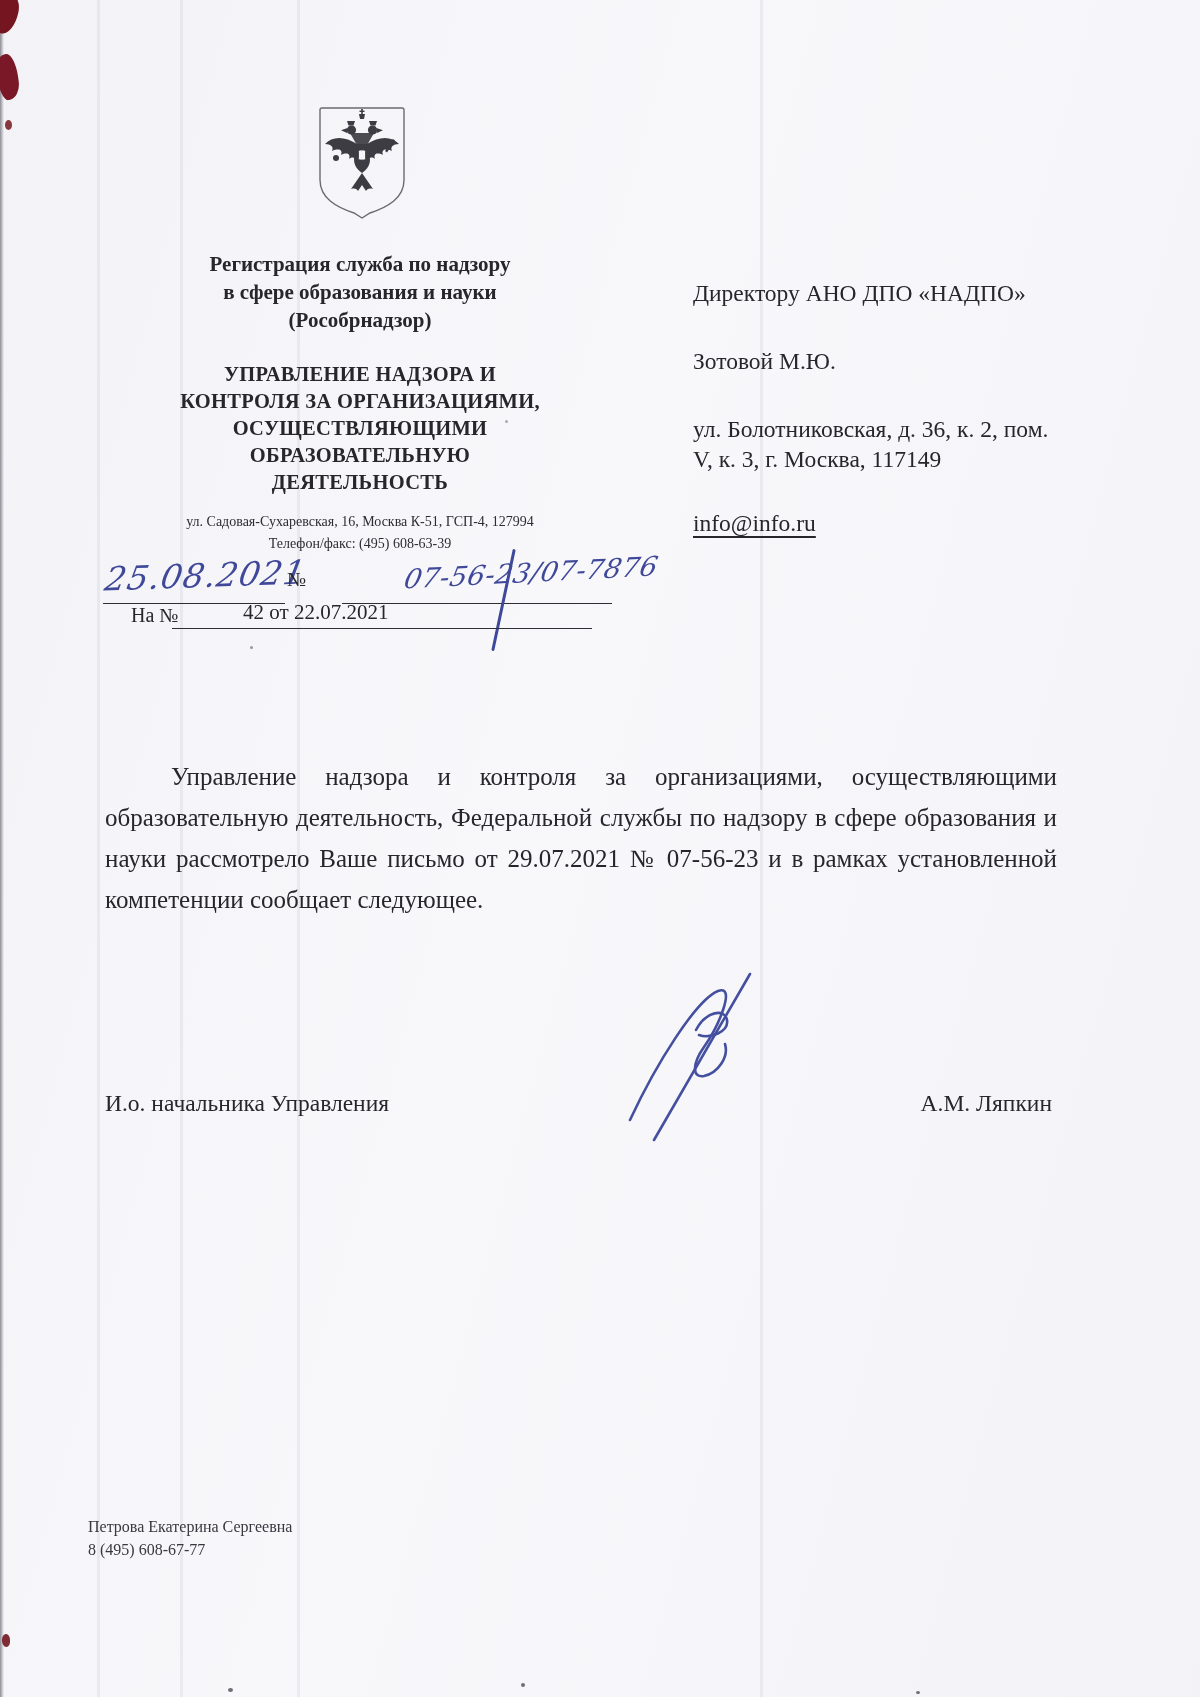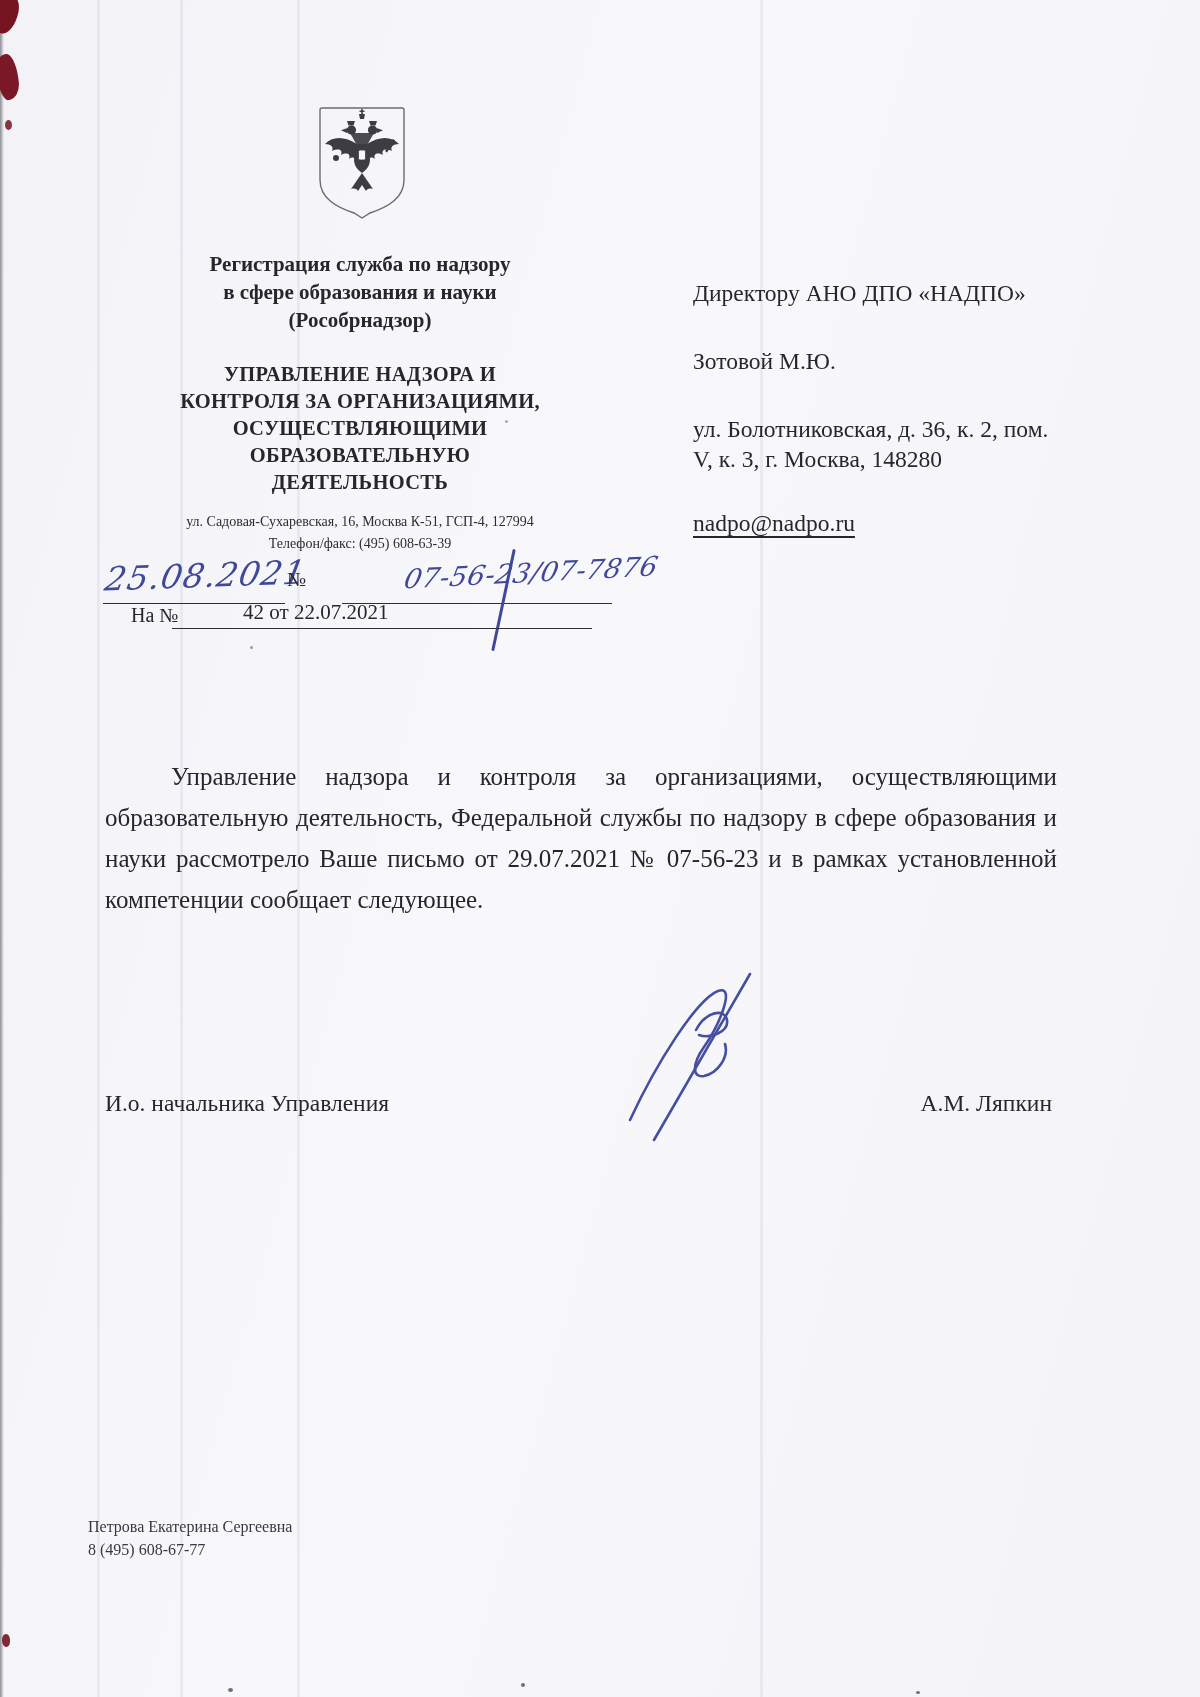--- a/index.html
+++ b/index.html
@@ -120,22 +120,22 @@
   <div class="abs u-line" style="left:342px;top:603px;width:270px"></div>
   <div class="abs slash-stroke"></div>
 
   <div class="abs reply-label">На №</div>
   <div class="abs reply-value">42 от 22.07.2021</div>
   <div class="abs u-line" style="left:172px;top:628px;width:420px"></div>
 
   <div class="abs rcp" style="top:280px">Директору АНО ДПО «НАДПО»</div>
   <div class="abs rcp" style="top:348px">Зотовой М.Ю.</div>
   <div class="abs rcp" style="top:416px">ул. Болотниковская, д. 36, к. 2, пом.</div>
-  <div class="abs rcp" style="top:446px">V, к. 3, г. Москва, 148280</div>
-  <div class="abs rcp rcp-email" style="top:510px">nadpo@nadpo.ru</div>
+  <div class="abs rcp" style="top:446px">V, к. 3, г. Москва, 117149</div>
+  <div class="abs rcp rcp-email" style="top:510px">info@info.ru</div>
 
 
   <div class="abs body-text">
     <p>Управление надзора и контроля за организациями, осуществляющими образовательную деятельность, Федеральной службы по надзору в сфере образования и науки рассмотрело Ваше письмо от 29.07.2021 № 07-56-23 и в рамках установленной компетенции сообщает следующее.</p>
   </div>
 
   <div class="abs sign-title">И.о. начальника Управления</div>
   <div class="abs sign-name">А.М. Ляпкин</div>
   <svg class="abs sig-svg" width="210" height="178" viewBox="0 0 210 178">
     <g fill="none" stroke="#44509f" stroke-width="2.6" stroke-linecap="round">

